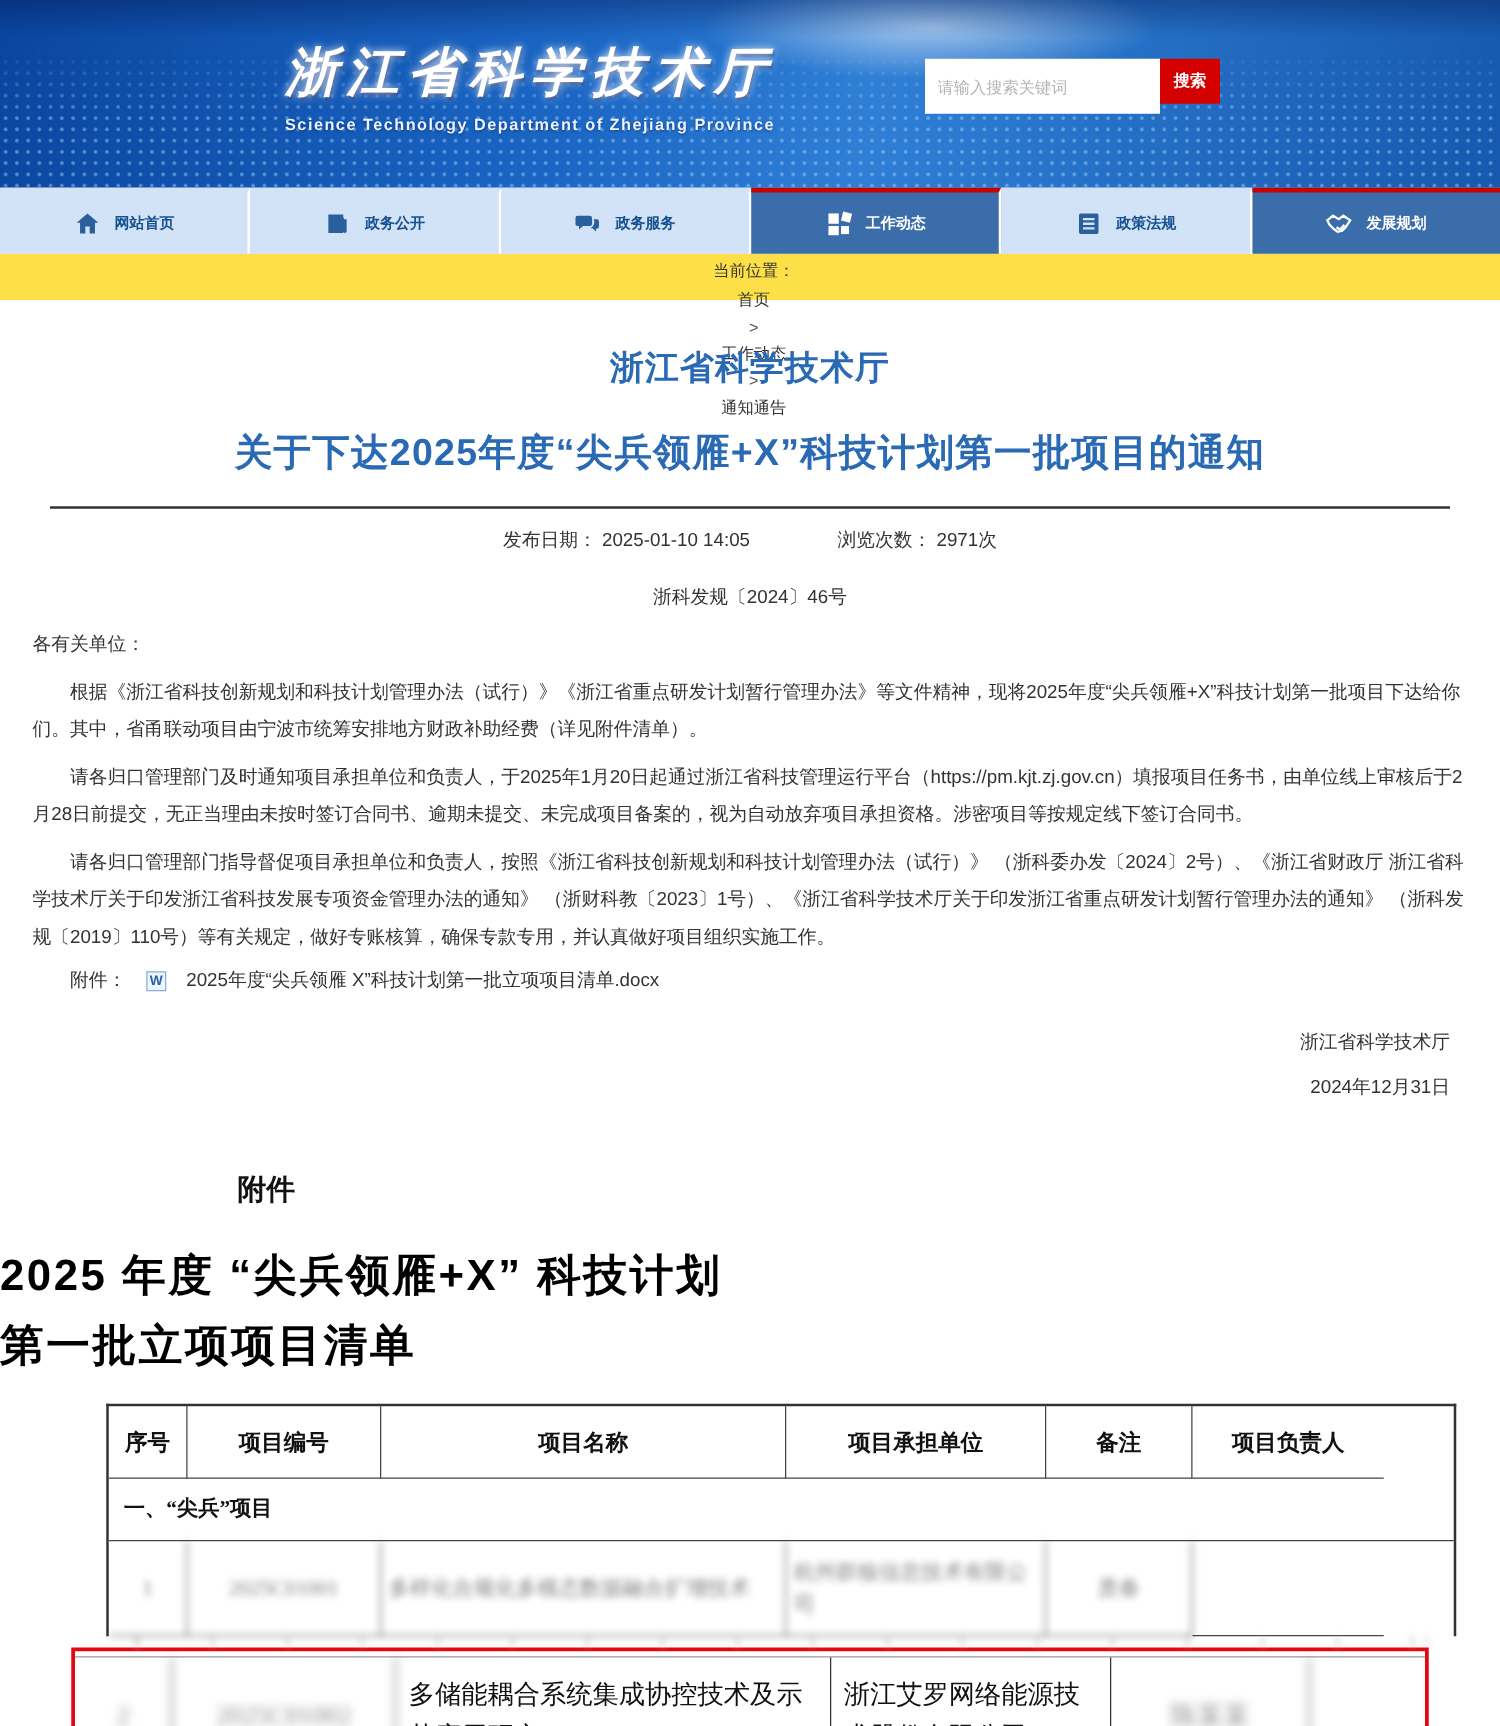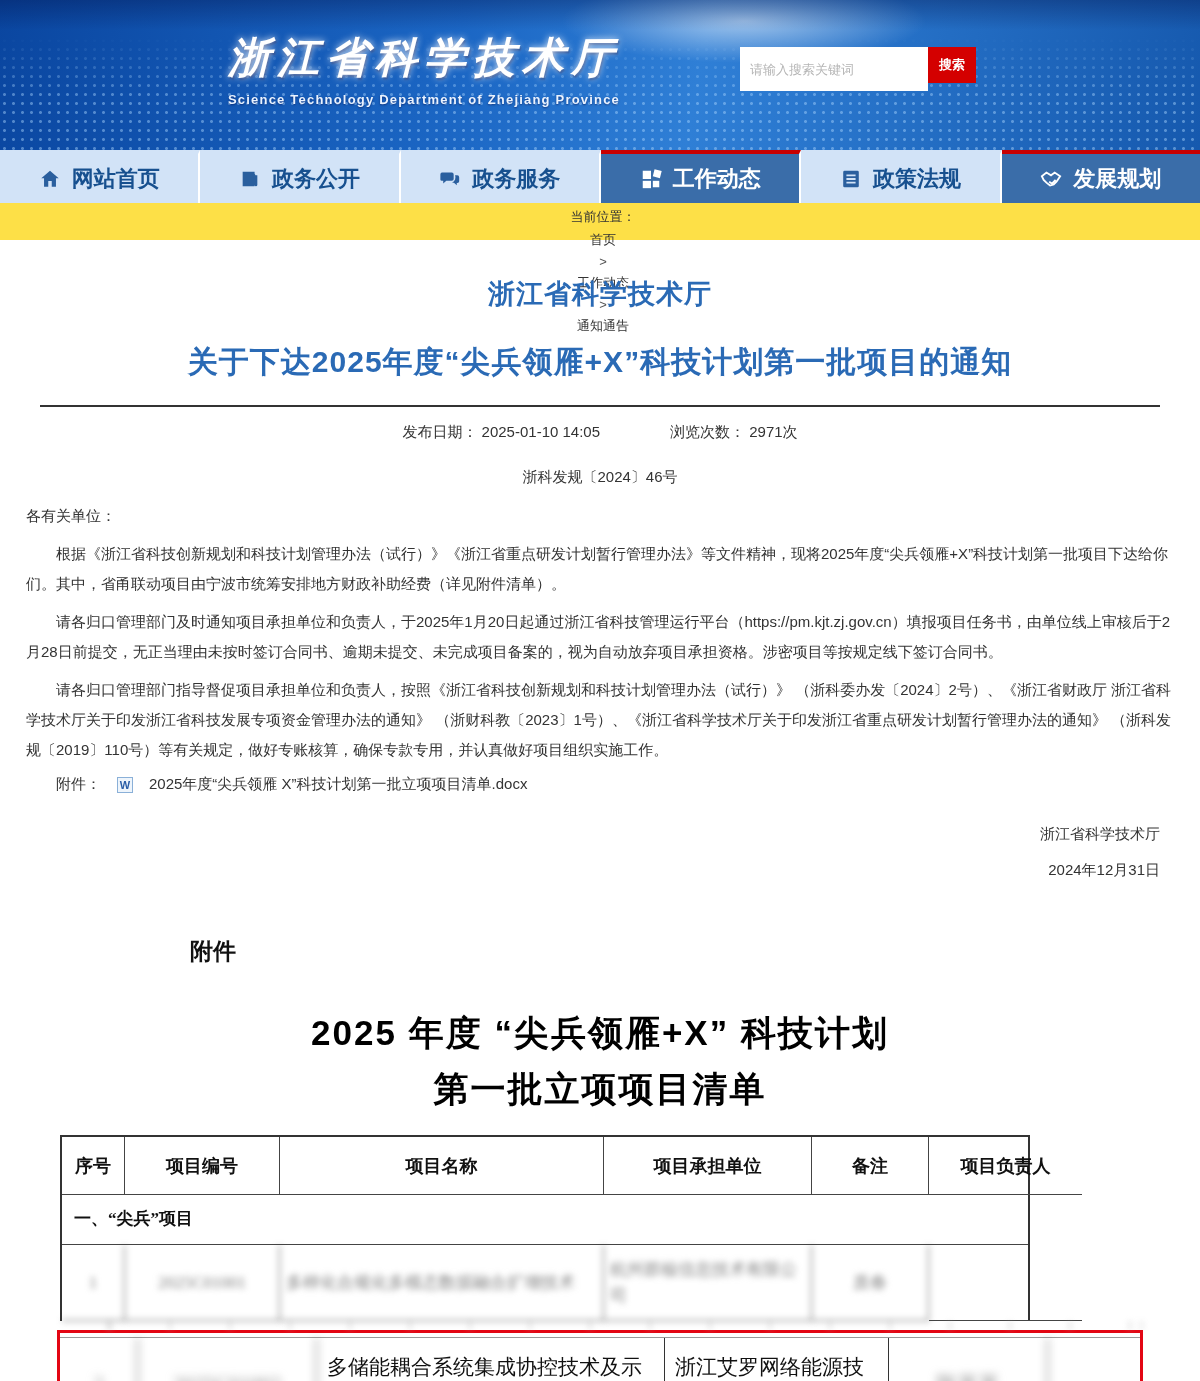--- a/index.html
+++ b/index.html
@@ -42,21 +42,21 @@
   .search input::placeholder { color:#b5b5b5; }
   .search button {
     width:48px; height:36px; border:none; background:#d40000; color:#fff;
     font-size:13px; font-weight:bold; cursor:pointer;
   }
 
   
   .nav { display:flex; height:53px; background:#d2e3f7; }
   .tab {
     flex:1; display:flex; align-items:center; justify-content:center; gap:11px;
-    background:#d2e3f7; color:#17508f; font-size:22px; font-weight:bold;
+    background:#d2e3f7; color:#17508f; font-size:12px; font-weight:bold;
     border-top:4px solid transparent; border-right:2px solid #fff; cursor:pointer;
   }
   .tab:last-child { border-right:none; }
   .tab svg { width:22px; height:22px; fill:#2a5f9e; }
   .tab.active { background:#3a6da9; color:#fff; border-top-color:#c80000; }
   .tab.active svg { fill:#fff; }
 
   
   .crumbbar {
     height:37px; background:#fde047; display:flex; align-items:center;
@@ -80,24 +80,24 @@
     display:inline-flex; width:16px; height:16px; border:1px solid #8ab0d8; background:#eef5fc;
     color:#2b5ea7; font-size:11px; font-weight:bold; align-items:center; justify-content:center;
   }
   .attach-link { color:#333; cursor:pointer; }
   .signature { text-align:right; margin:22px 40px 0 0; font-size:15px; line-height:36px; }
 
   
   .attach-doc { margin-top:48px; font-family:"Liberation Serif","DejaVu Serif",serif; }
   .attach-heading { margin-left:190px; font-size:23px; font-weight:bold; color:#111;
     font-family:"Liberation Sans","DejaVu Sans",sans-serif; }
-  .doc-title { text-align:center; margin-top:38px; font-size:35px; font-weight:bold; color:#000;
+  .doc-title { text-align:left; margin-top:26px; font-size:35px; font-weight:bold; color:#000;
     line-height:56px; font-family:"Liberation Sans","DejaVu Sans",sans-serif; letter-spacing:2px; }
 
-  .ptable { margin:18px 0 0 60px; width:970px; border:2px solid #333; border-bottom:none; font-size:17px; color:#111; }
+  .ptable { margin:18px 0 0 85px; width:1080px; border:2px solid #333; border-bottom:none; font-size:17px; color:#111; }
   .trow { display:grid; grid-template-columns:63px 155px 324px 208px 117px 153px; }
   .trow > div { border-right:1px solid #444; border-bottom:1px solid #444;
     display:flex; align-items:center; justify-content:center; text-align:center; padding:4px 6px; }
   .trow > div:last-child { border-right:none; }
   .thead > div { height:58px; font-weight:bold; font-size:18px; }
   .tsection { display:block; border-bottom:1px solid #444; height:50px; line-height:48px;
     font-weight:bold; padding-left:12px; font-size:17px; }
   .trow.data > div { height:76px; }
   .trow.data .cell-name, .trow.data .cell-org { justify-content:flex-start; text-align:left; line-height:26px; }
   .blur1 { filter:blur(3px); color:#7f7f7f; }

